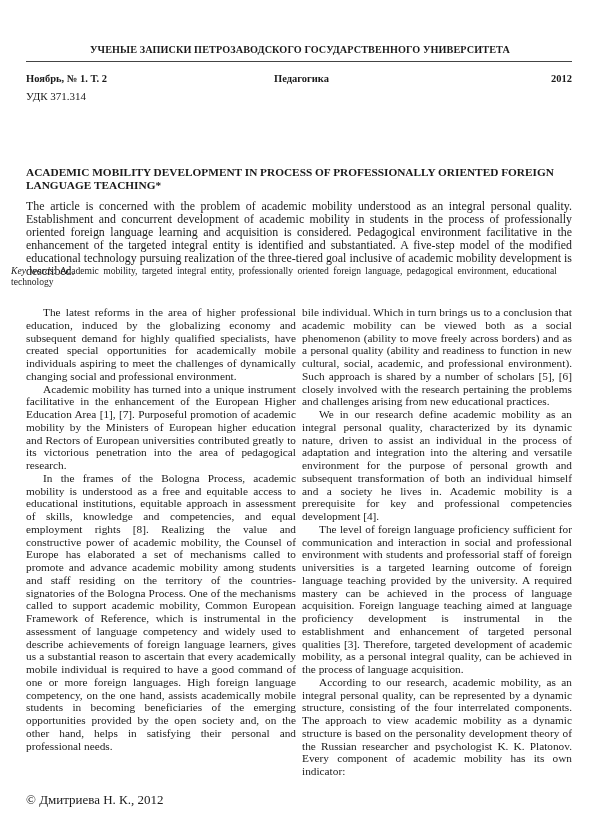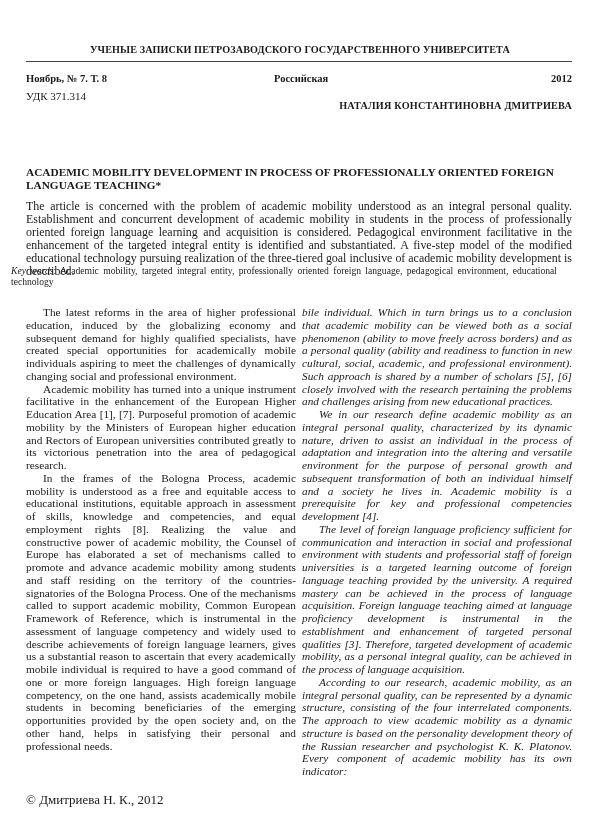--- a/index.html
+++ b/index.html
@@ -17,39 +17,38 @@
   .author .name { text-align:right; font-weight:bold; letter-spacing:0.2px; margin-bottom:1px; }
   .author .aff { text-align:justify; }
   .author .mail { font-style:italic; }
   .title { position:absolute; top:166px; left:26px; width:546px; text-align:left; font-weight:bold;
            font-size:11.3px; line-height:13px; }
   .abstract { position:absolute; top:200px; left:26px; width:546px; font-size:11.9px; line-height:13px; text-align:justify; }
   .keywords { position:absolute; top:265px; left:11px; width:546px; font-size:9.6px; line-height:11px; text-align:justify; }
   .keywords i { font-style:italic; }
   .col { position:absolute; top:306px; width:270px; font-size:11.3px; line-height:12.75px; text-align:justify; hyphens:manual; }
   .col.left { left:26px; }
-  .col.right { left:302px;font-style:italic; }
+  .col.right { left:302px; }
   .col p { margin:0; text-indent:17px; }
   .col p.cont { text-indent:0; }
   .copy { position:absolute; top:792px; left:26px; font-size:13px; }
 </style>
 </head>
 <body>
 
 <div class="journal">УЧЕНЫЕ ЗАПИСКИ ПЕТРОЗАВОДСКОГО ГОСУДАРСТВЕННОГО УНИВЕРСИТЕТА</div>
 <div class="rule"></div>
 <div class="meta">
-  <span class="l">Ноябрь, № 7. Т. 8</span>
-  <span class="c">Российская</span>
+  <span class="l">Ноябрь, № 1. Т. 2</span>
+  <span class="c">Педагогика</span>
   <span class="r">2012</span>
 </div>
 <div class="udk">УДК 371.314</div>
 
 <div class="author">
-  <div class="name">НАТАЛИЯ КОНСТАНТИНОВНА ДМИТРИЕВА</div>
 </div>
 
 <div class="title">ACADEMIC MOBILITY DEVELOPMENT IN PROCESS OF PROFESSIONALLY ORIENTED FOREIGN LANGUAGE TEACHING*</div>
 <div class="abstract">The article is concerned with the problem of academic mobility understood as an integral personal quality. Establishment and concurrent development of academic mobility in students in the process of professionally oriented foreign language learning and acquisition is considered. Pedagogical environment facilitative in the enhancement of the targeted integral entity is identified and substantiated. A five-step model of the modified educational technology pursuing realization of the three-tiered goal inclusive of academic mobility develop­ment is described.</div>
 <div class="keywords"><i>Key words</i><span>: Academic mobility, targeted integral entity, professionally oriented foreign language, pedagogical environment, educational technology</span></div>
 
 <div class="col left">
   <p>The latest reforms in the area of higher profes­sional education, induced by the globalizing econ­omy and subsequent demand for highly qualified specialists, have created special opportunities for academically mobile individuals aspiring to meet the challenges of dynamically changing social and professional environment.</p>
   <p>Academic mobility has turned into a unique in­strument facilitative in the enhancement of the Eu­ropean Higher Education Area [1], [7]. Purposeful promotion of academic mobility by the Ministers of European higher education and Rectors of European universities contributed greatly to its victorious pen­etration into the area of pedagogical research.</p>
   <p>In the frames of the Bologna Process, academic mobility is understood as a free and equitable ac­cess to educational institutions, equitable approach in assessment of skills, knowledge and competen­cies, and equal employment rights [8]. Realizing the value and constructive power of academic mobility, the Counsel of Europe has elaborated a set of mech­anisms called to promote and advance academic mobility among students and staff residing on the territory of the countries-signatories of the Bologna Process. One of the mechanisms called to support academic mobility, Common European Framework of Reference, which is instrumental in the assess­ment of language competency and widely used to describe achievements of foreign language learners, gives us a substantial reason to ascertain that every academically mobile individual is required to have a good command of one or more foreign languages. High foreign language competency, on the one hand, assists academically mobile students in becoming beneficiaries of the emerging opportunities provided by the open society and, on the other hand, helps in satisfying their personal and professional needs.</p>

